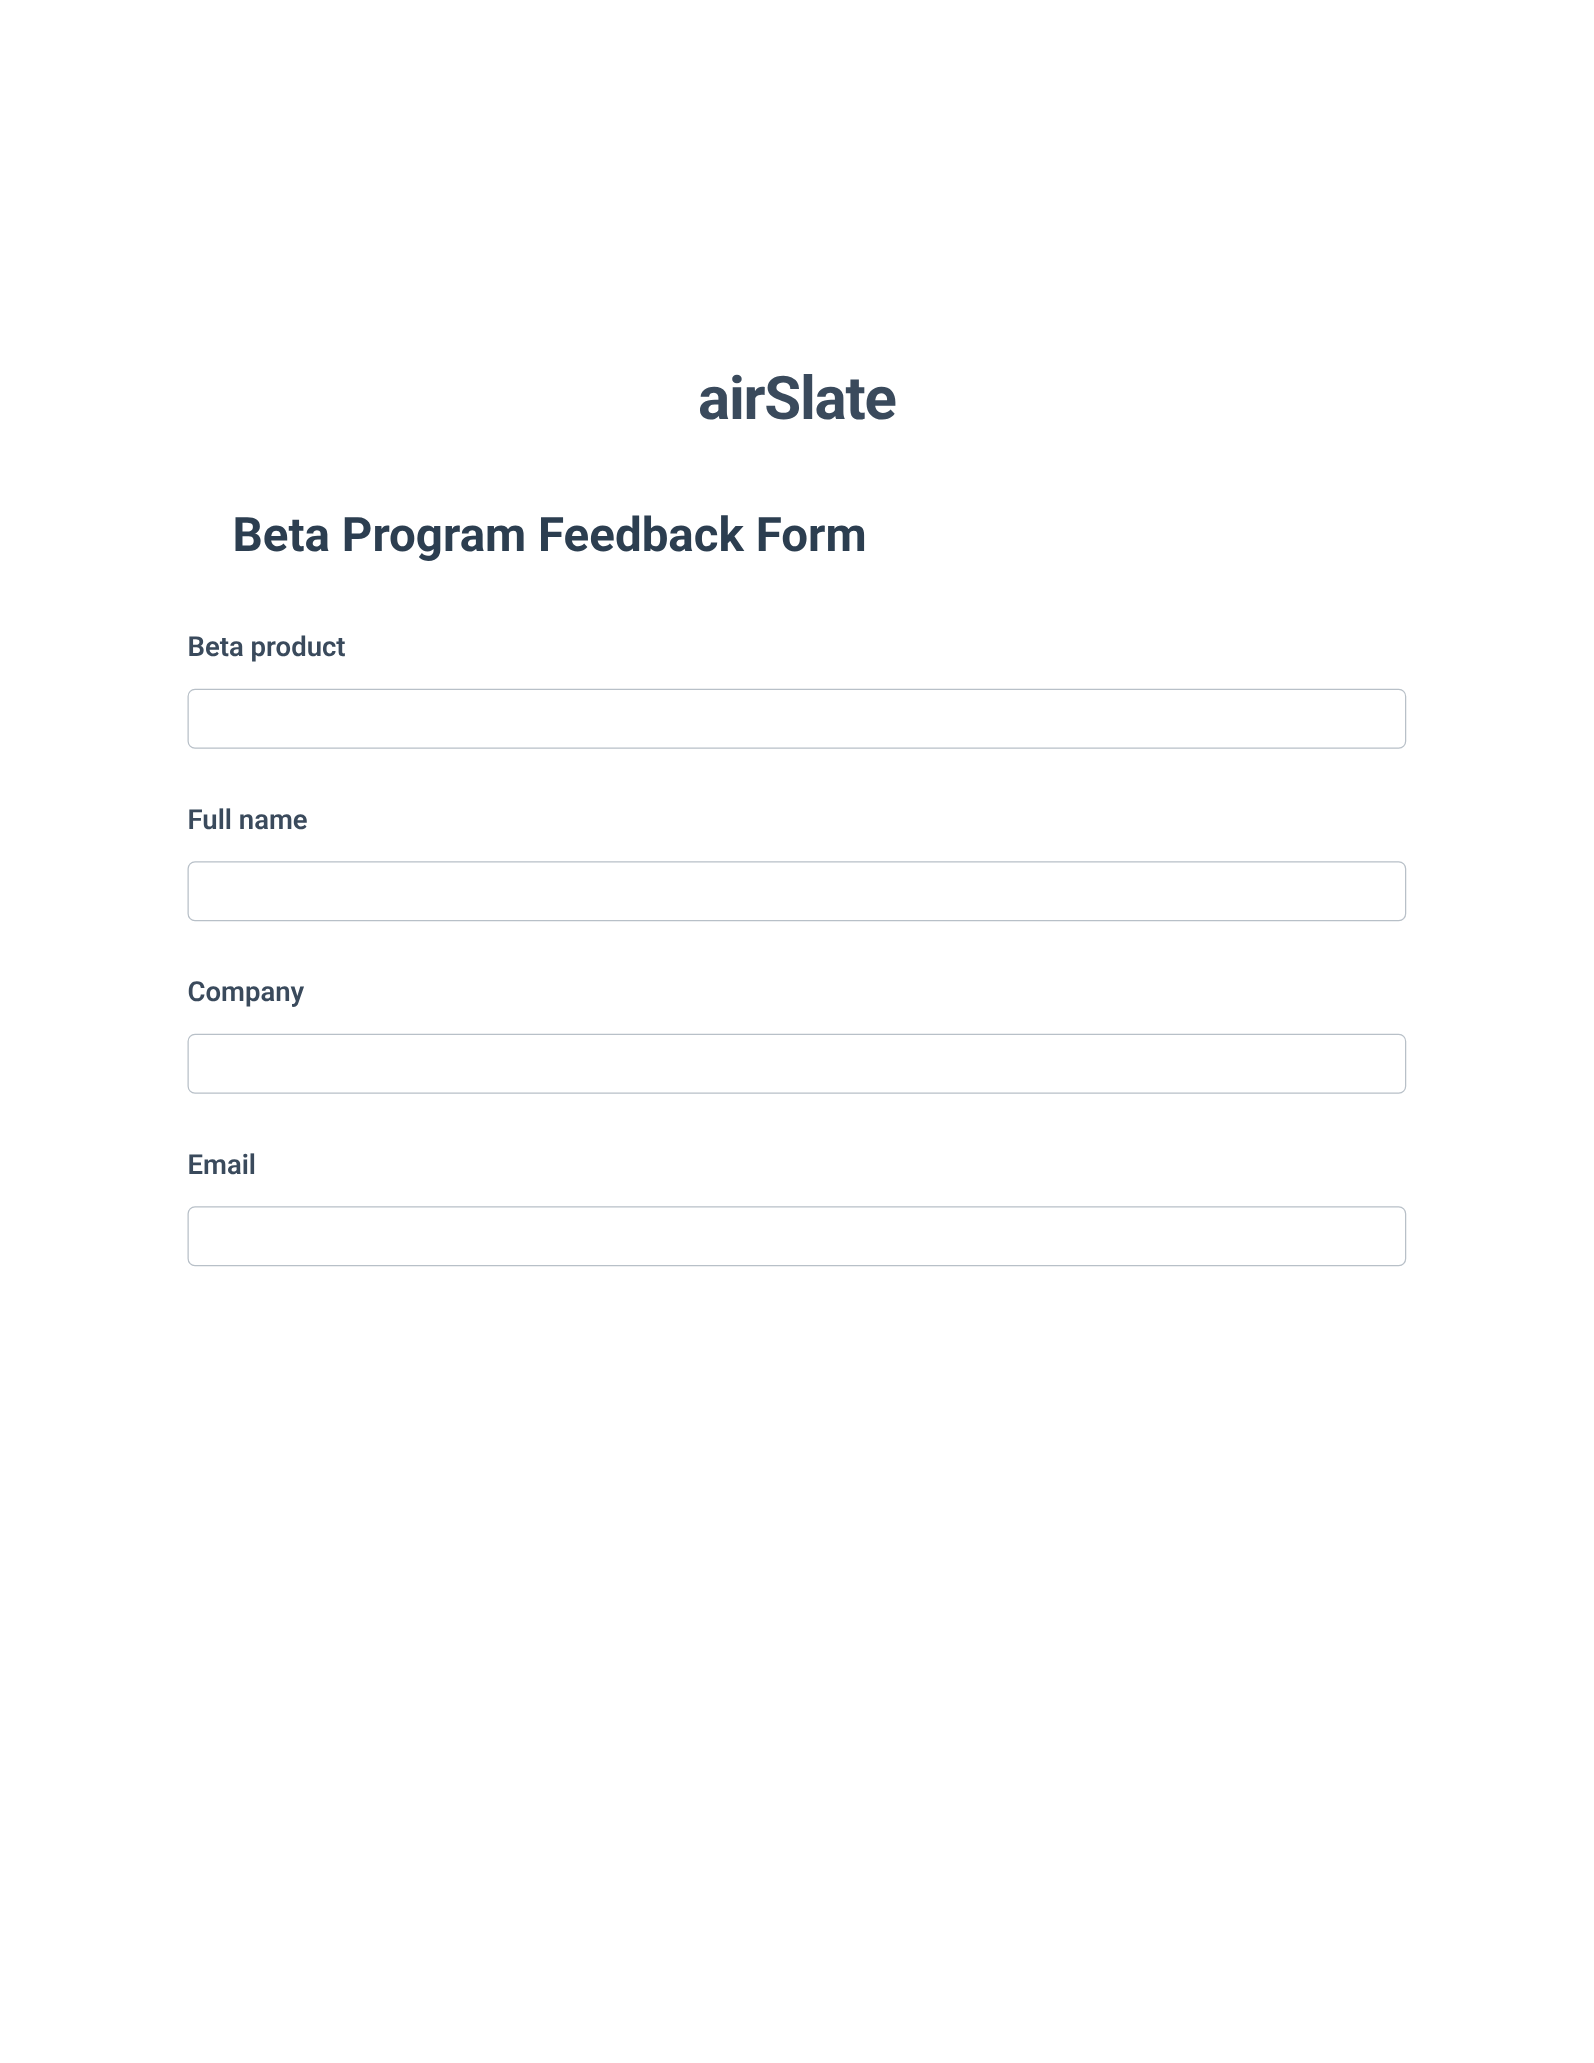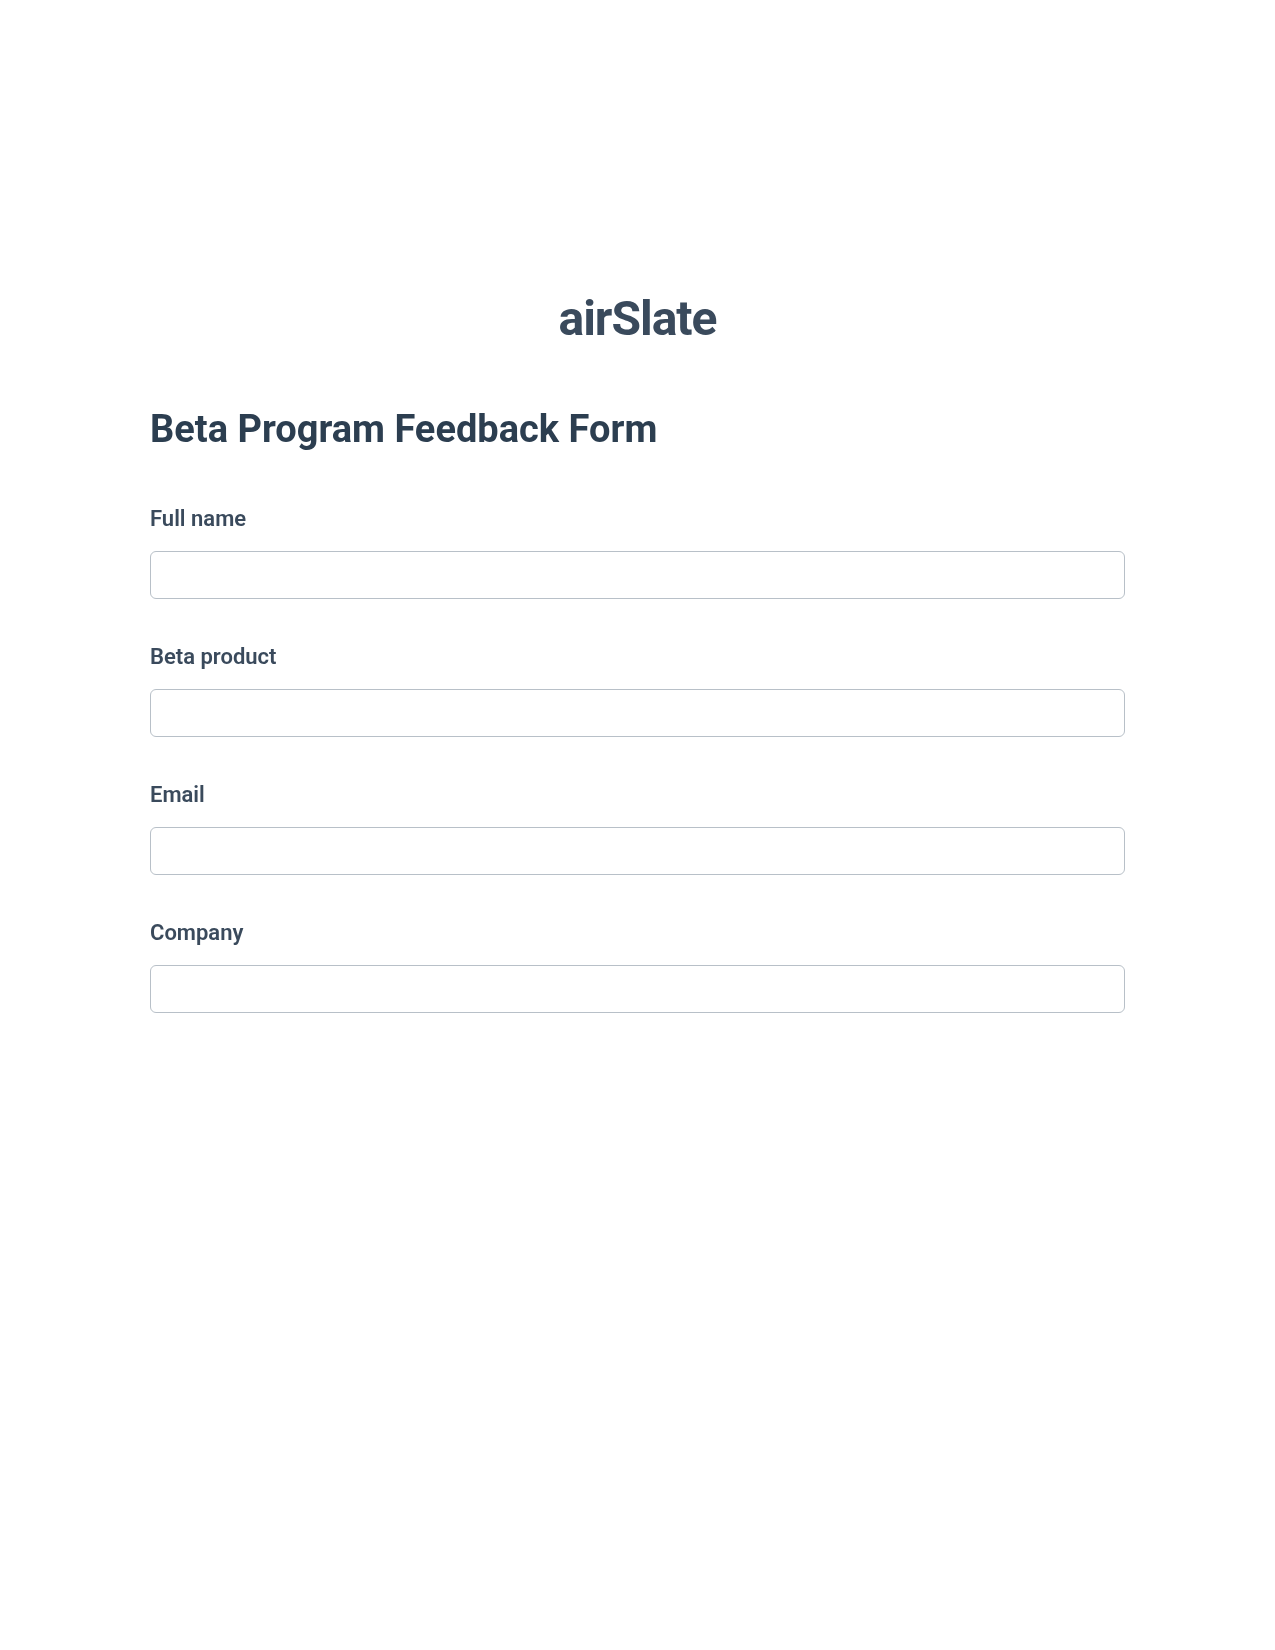--- a/index.html
+++ b/index.html
@@ -32,20 +32,21 @@
     }
     .logo-slate {
       font-weight: 700;
       text-align: center;
     }
     .form-title {
       font-size: 38px;
       font-weight: 700;
       color: #2c3e50;
       margin-bottom: 55px;
+      margin-left: 36px;
     }
     .form-field {
       margin-bottom: 45px;
     }
     .field-label {
       display: block;
       font-size: 22px;
       font-weight: 600;
       color: #3a4a5c;
       margin-bottom: 20px;
@@ -65,31 +66,31 @@
 <body>
 
 <div class="page">
   <div class="logo">
     <span class="logo-text"><span class="logo-air">air</span><span class="logo-slate">Slate</span></span>
   </div>
 
   <h1 class="form-title">Beta Program Feedback Form</h1>
 
   <div class="form-field">
+    <label class="field-label">Beta product</label>
+    <input type="text" class="field-input" value="" style="">
+  </div>
+
+  <div class="form-field">
     <label class="field-label">Full name</label>
     <input type="text" class="field-input" value="" style="">
   </div>
 
   <div class="form-field">
-    <label class="field-label">Beta product</label>
+    <label class="field-label">Company</label>
     <input type="text" class="field-input" value="" style="">
   </div>
 
   <div class="form-field">
     <label class="field-label">Email</label>
     <input type="text" class="field-input" value="" style="">
   </div>
-
-  <div class="form-field">
-    <label class="field-label">Company</label>
-    <input type="text" class="field-input" value="" style="">
-  </div>
 </div>
 
 </body></html>

